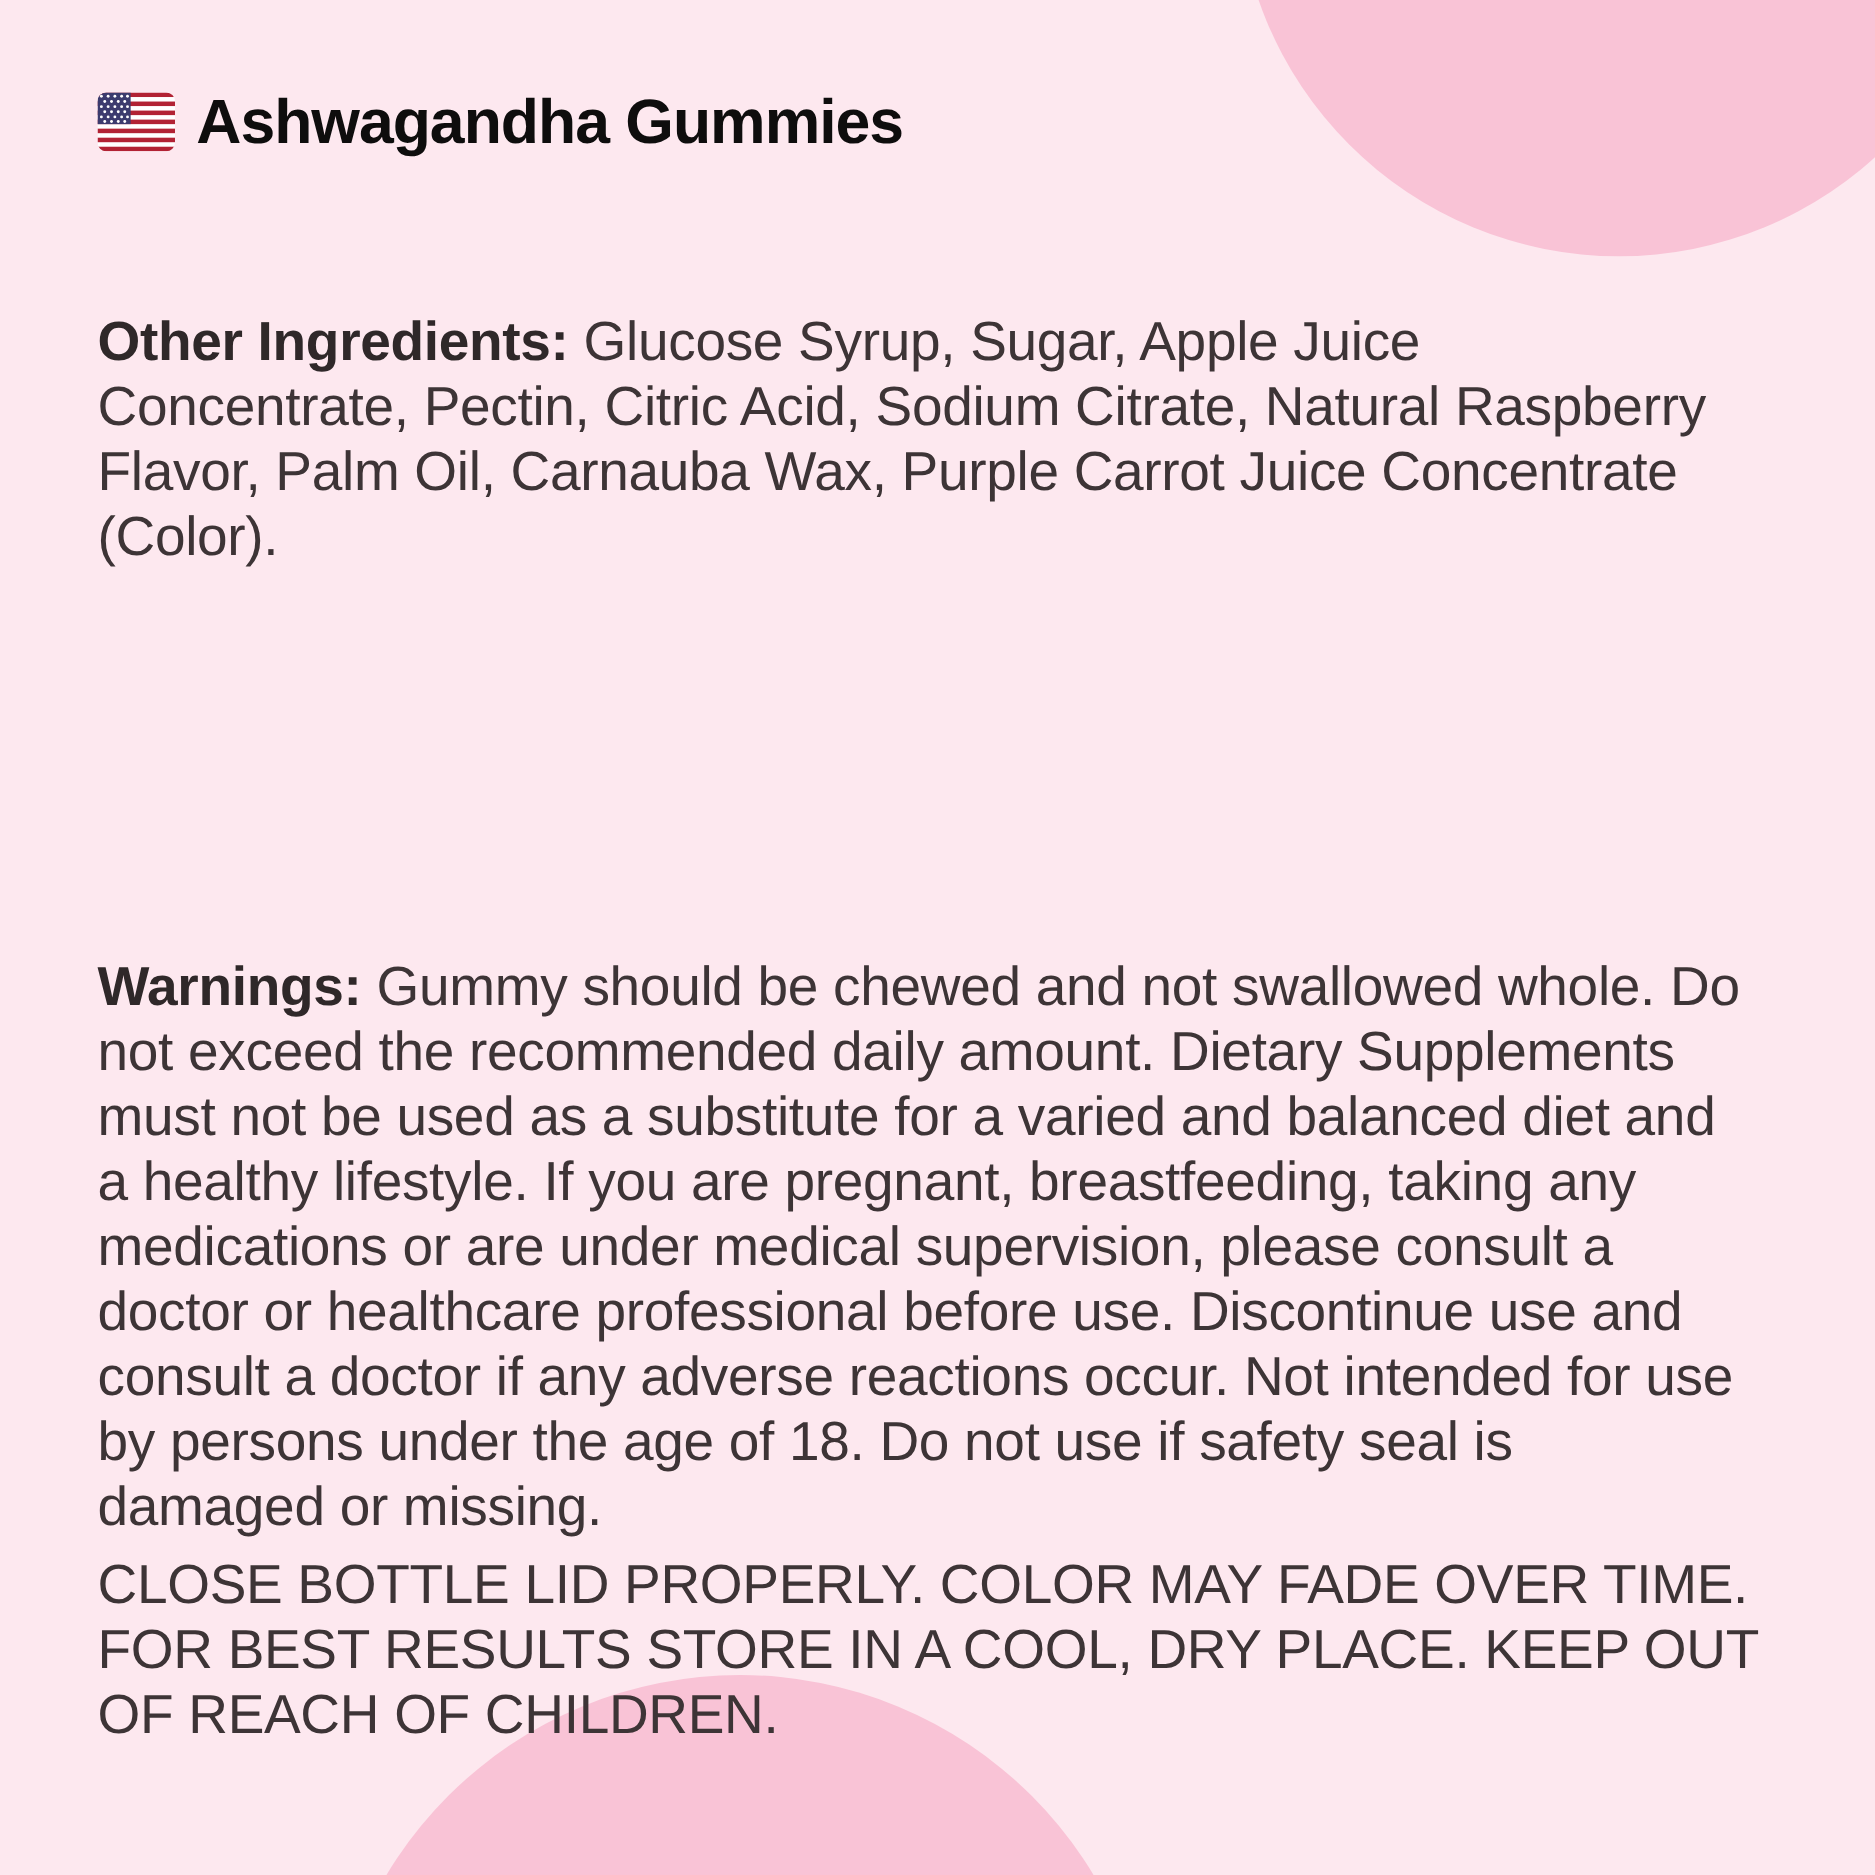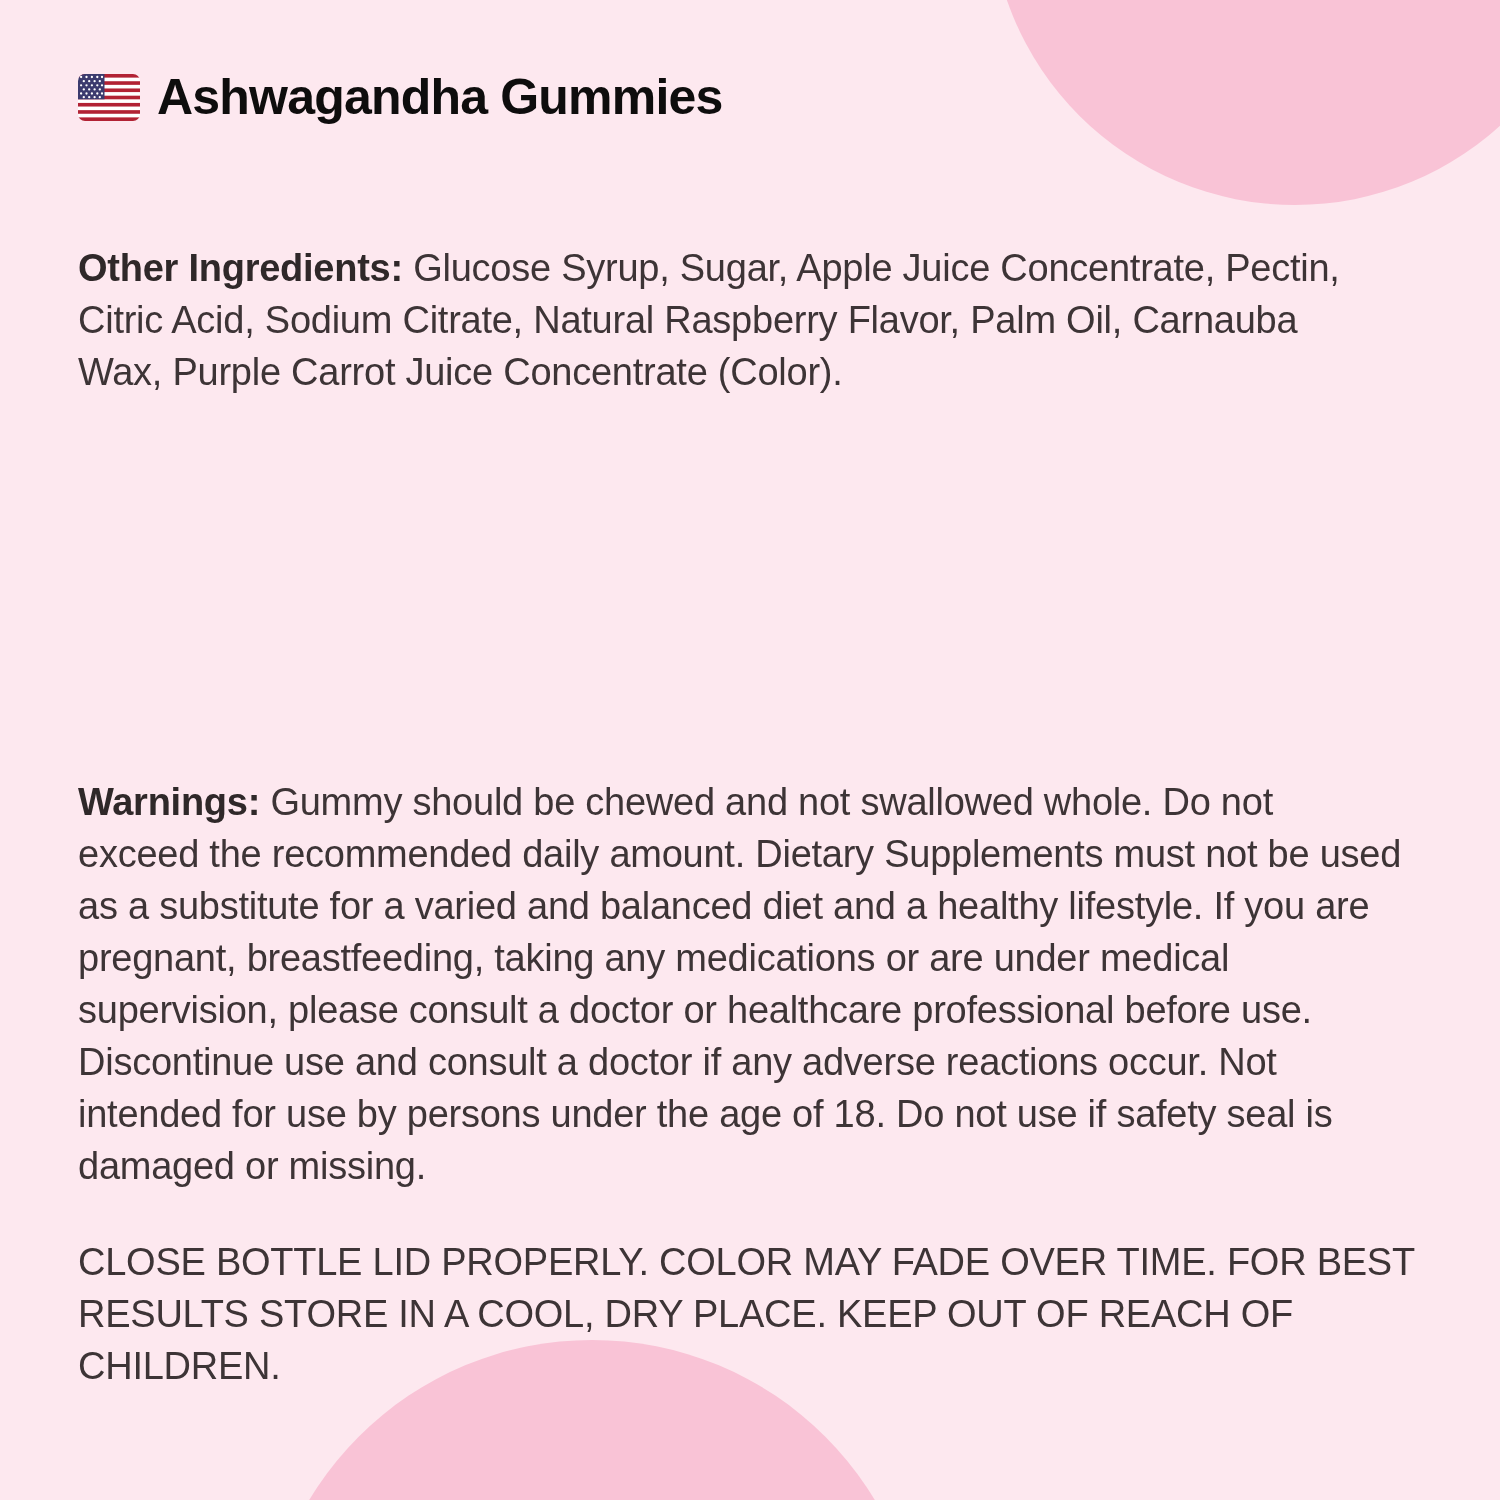--- a/index.html
+++ b/index.html
@@ -77,21 +77,21 @@
     font-weight: bold;
     color: #0e0d0d;
     letter-spacing: -0.8px;
     line-height: 1;
     white-space: nowrap;
   }
 
   
   .body-text {
     color: #3d3436;
-    font-size: 38px;
+    font-size: 44px;
     line-height: 52px;
     letter-spacing: -0.25px;
   }
 
   .body-text b {
     font-weight: bold;
     color: #2f2829;
   }
 
   .para {
@@ -103,21 +103,21 @@
     top: 204px;
     width: 1312px;
   }
 
   .para-directions {
     top: 546px;
     width: 1060px;
   }
 
   .para-warnings {
-    top: 738px;
+    top: 720px;
     width: 1325px;
   }
 
   .para-storage {
     top: 1198px;
     width: 1350px;
   }
 </style>
 </head>
 <body>

